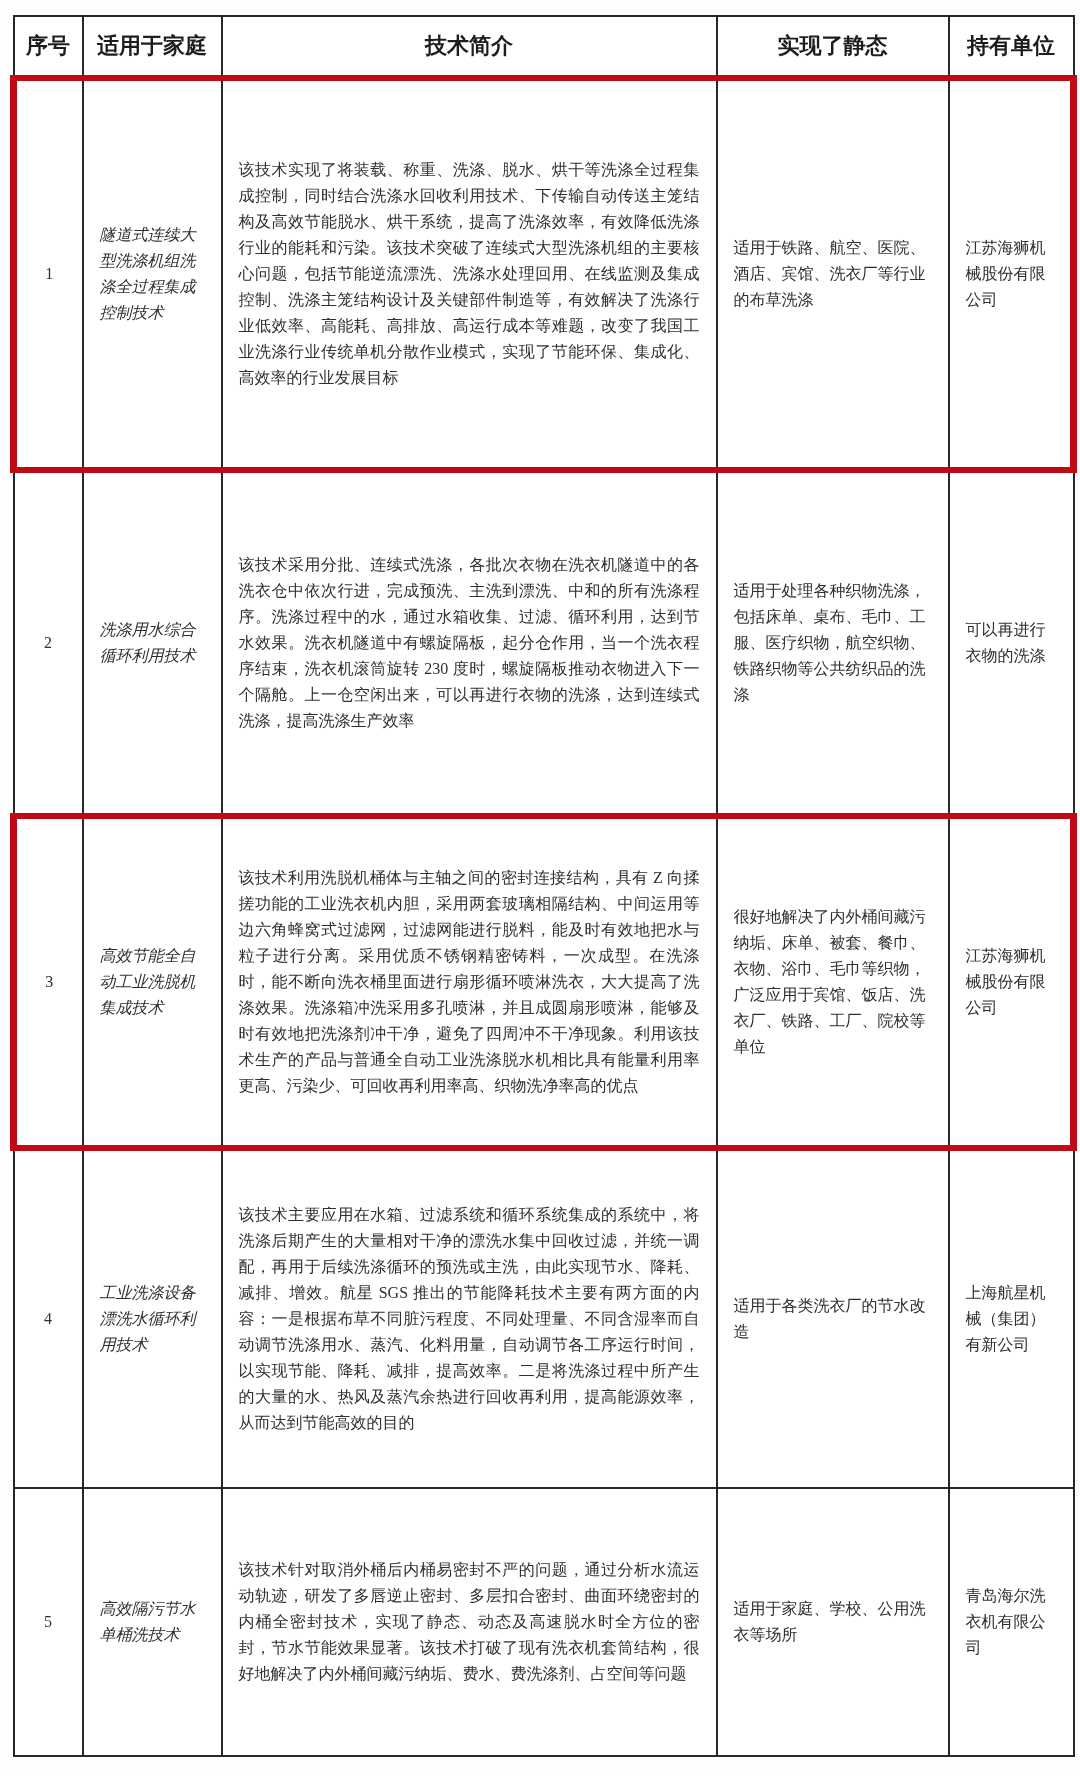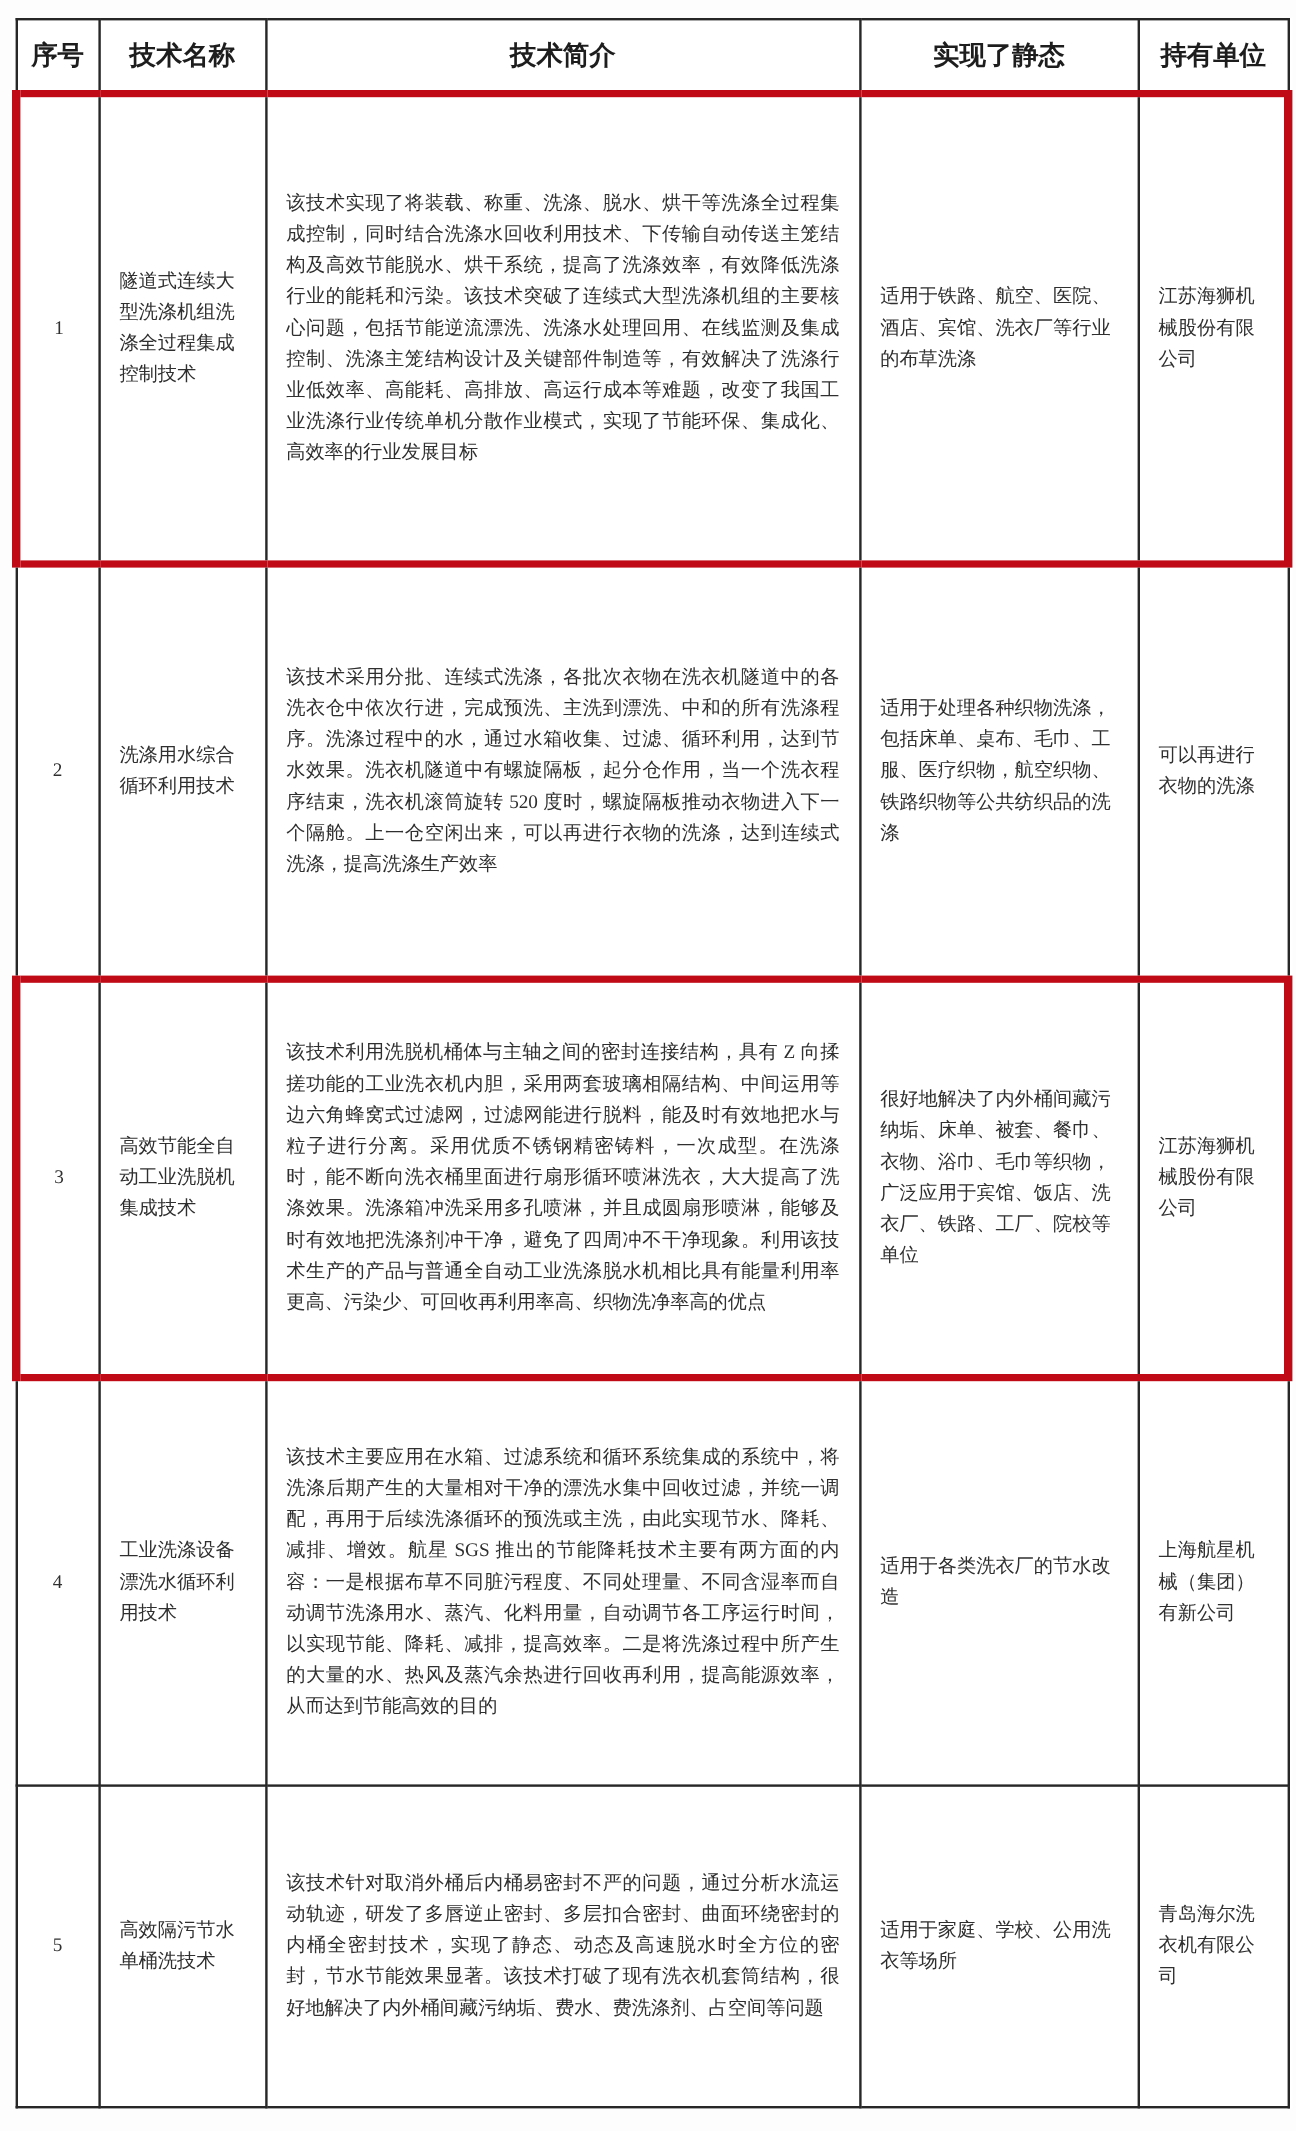--- a/index.html
+++ b/index.html
@@ -25,21 +25,21 @@
   }
   table.tech th{
     font-size:22px;
     font-weight:bold;
     text-align:center;
     height:62px;
     padding:4px;
     color:#1d1d1d;
   }
   td.c-no{text-align:center;padding:4px;}
-  td.c-name{padding:6px 16px;text-align:left;}
+  td.c-name{padding:6px 16px;text-align:left;font-style:italic;}
   td.c-intro{padding:14px 16px;text-align:justify;}
   td.c-scope{padding:10px 14px;text-align:left;margin-left:16px;}
   td.c-holder{padding:8px 10px;text-align:left;font-size:19.5px;}
   
   tbody tr:nth-child(1) td{height:392px;}
   tbody tr:nth-child(2) td{height:346px;}
   tbody tr:nth-child(3) td{height:332px;}
   tbody tr:nth-child(4) td{height:340px;}
   tbody tr:nth-child(5) td{height:268px;}
   
@@ -58,38 +58,38 @@
     <colgroup>
       <col style="width:69px">
       <col style="width:139px">
       <col style="width:495px">
       <col style="width:232px">
       <col style="width:125px">
     </colgroup>
     <thead>
       <tr>
         <th>序号</th>
-        <th>技术名称</th>
+        <th>适用于家庭</th>
         <th>技术简介</th>
         <th>实现了静态</th>
         <th>持有单位</th>
       </tr>
     </thead>
     <tbody>
       <tr class="highlight">
         <td class="c-no">1</td>
         <td class="c-name">隧道式连续大型洗涤机组洗涤全过程集成控制技术</td>
         <td class="c-intro">该技术实现了将装载、称重、洗涤、脱水、烘干等洗涤全过程集成控制，同时结合洗涤水回收利用技术、下传输自动传送主笼结构及高效节能脱水、烘干系统，提高了洗涤效率，有效降低洗涤行业的能耗和污染。该技术突破了连续式大型洗涤机组的主要核心问题，包括节能逆流漂洗、洗涤水处理回用、在线监测及集成控制、洗涤主笼结构设计及关键部件制造等，有效解决了洗涤行业低效率、高能耗、高排放、高运行成本等难题，改变了我国工业洗涤行业传统单机分散作业模式，实现了节能环保、集成化、高效率的行业发展目标</td>
         <td class="c-scope">适用于铁路、航空、医院、酒店、宾馆、洗衣厂等行业的布草洗涤</td>
         <td class="c-holder">江苏海狮机械股份有限公司</td>
       </tr>
       <tr>
         <td class="c-no">2</td>
         <td class="c-name">洗涤用水综合循环利用技术</td>
-        <td class="c-intro">该技术采用分批、连续式洗涤，各批次衣物在洗衣机隧道中的各洗衣仓中依次行进，完成预洗、主洗到漂洗、中和的所有洗涤程序。洗涤过程中的水，通过水箱收集、过滤、循环利用，达到节水效果。洗衣机隧道中有螺旋隔板，起分仓作用，当一个洗衣程序结束，洗衣机滚筒旋转 520 度时，螺旋隔板推动衣物进入下一个隔舱。上一仓空闲出来，可以再进行衣物的洗涤，达到连续式洗涤，提高洗涤生产效率</td>
+        <td class="c-intro">该技术采用分批、连续式洗涤，各批次衣物在洗衣机隧道中的各洗衣仓中依次行进，完成预洗、主洗到漂洗、中和的所有洗涤程序。洗涤过程中的水，通过水箱收集、过滤、循环利用，达到节水效果。洗衣机隧道中有螺旋隔板，起分仓作用，当一个洗衣程序结束，洗衣机滚筒旋转 230 度时，螺旋隔板推动衣物进入下一个隔舱。上一仓空闲出来，可以再进行衣物的洗涤，达到连续式洗涤，提高洗涤生产效率</td>
         <td class="c-scope">适用于处理各种织物洗涤，包括床单、桌布、毛巾、工服、医疗织物，航空织物、铁路织物等公共纺织品的洗涤</td>
         <td class="c-holder">可以再进行衣物的洗涤</td>
       </tr>
       <tr class="highlight">
         <td class="c-no">3</td>
         <td class="c-name">高效节能全自动工业洗脱机集成技术</td>
         <td class="c-intro">该技术利用洗脱机桶体与主轴之间的密封连接结构，具有 Z 向揉搓功能的工业洗衣机内胆，采用两套玻璃相隔结构、中间运用等边六角蜂窝式过滤网，过滤网能进行脱料，能及时有效地把水与粒子进行分离。采用优质不锈钢精密铸料，一次成型。在洗涤时，能不断向洗衣桶里面进行扇形循环喷淋洗衣，大大提高了洗涤效果。洗涤箱冲洗采用多孔喷淋，并且成圆扇形喷淋，能够及时有效地把洗涤剂冲干净，避免了四周冲不干净现象。利用该技术生产的产品与普通全自动工业洗涤脱水机相比具有能量利用率更高、污染少、可回收再利用率高、织物洗净率高的优点</td>
         <td class="c-scope">很好地解决了内外桶间藏污纳垢、床单、被套、餐巾、衣物、浴巾、毛巾等织物，广泛应用于宾馆、饭店、洗衣厂、铁路、工厂、院校等单位</td>
         <td class="c-holder">江苏海狮机械股份有限公司</td>
       </tr>

